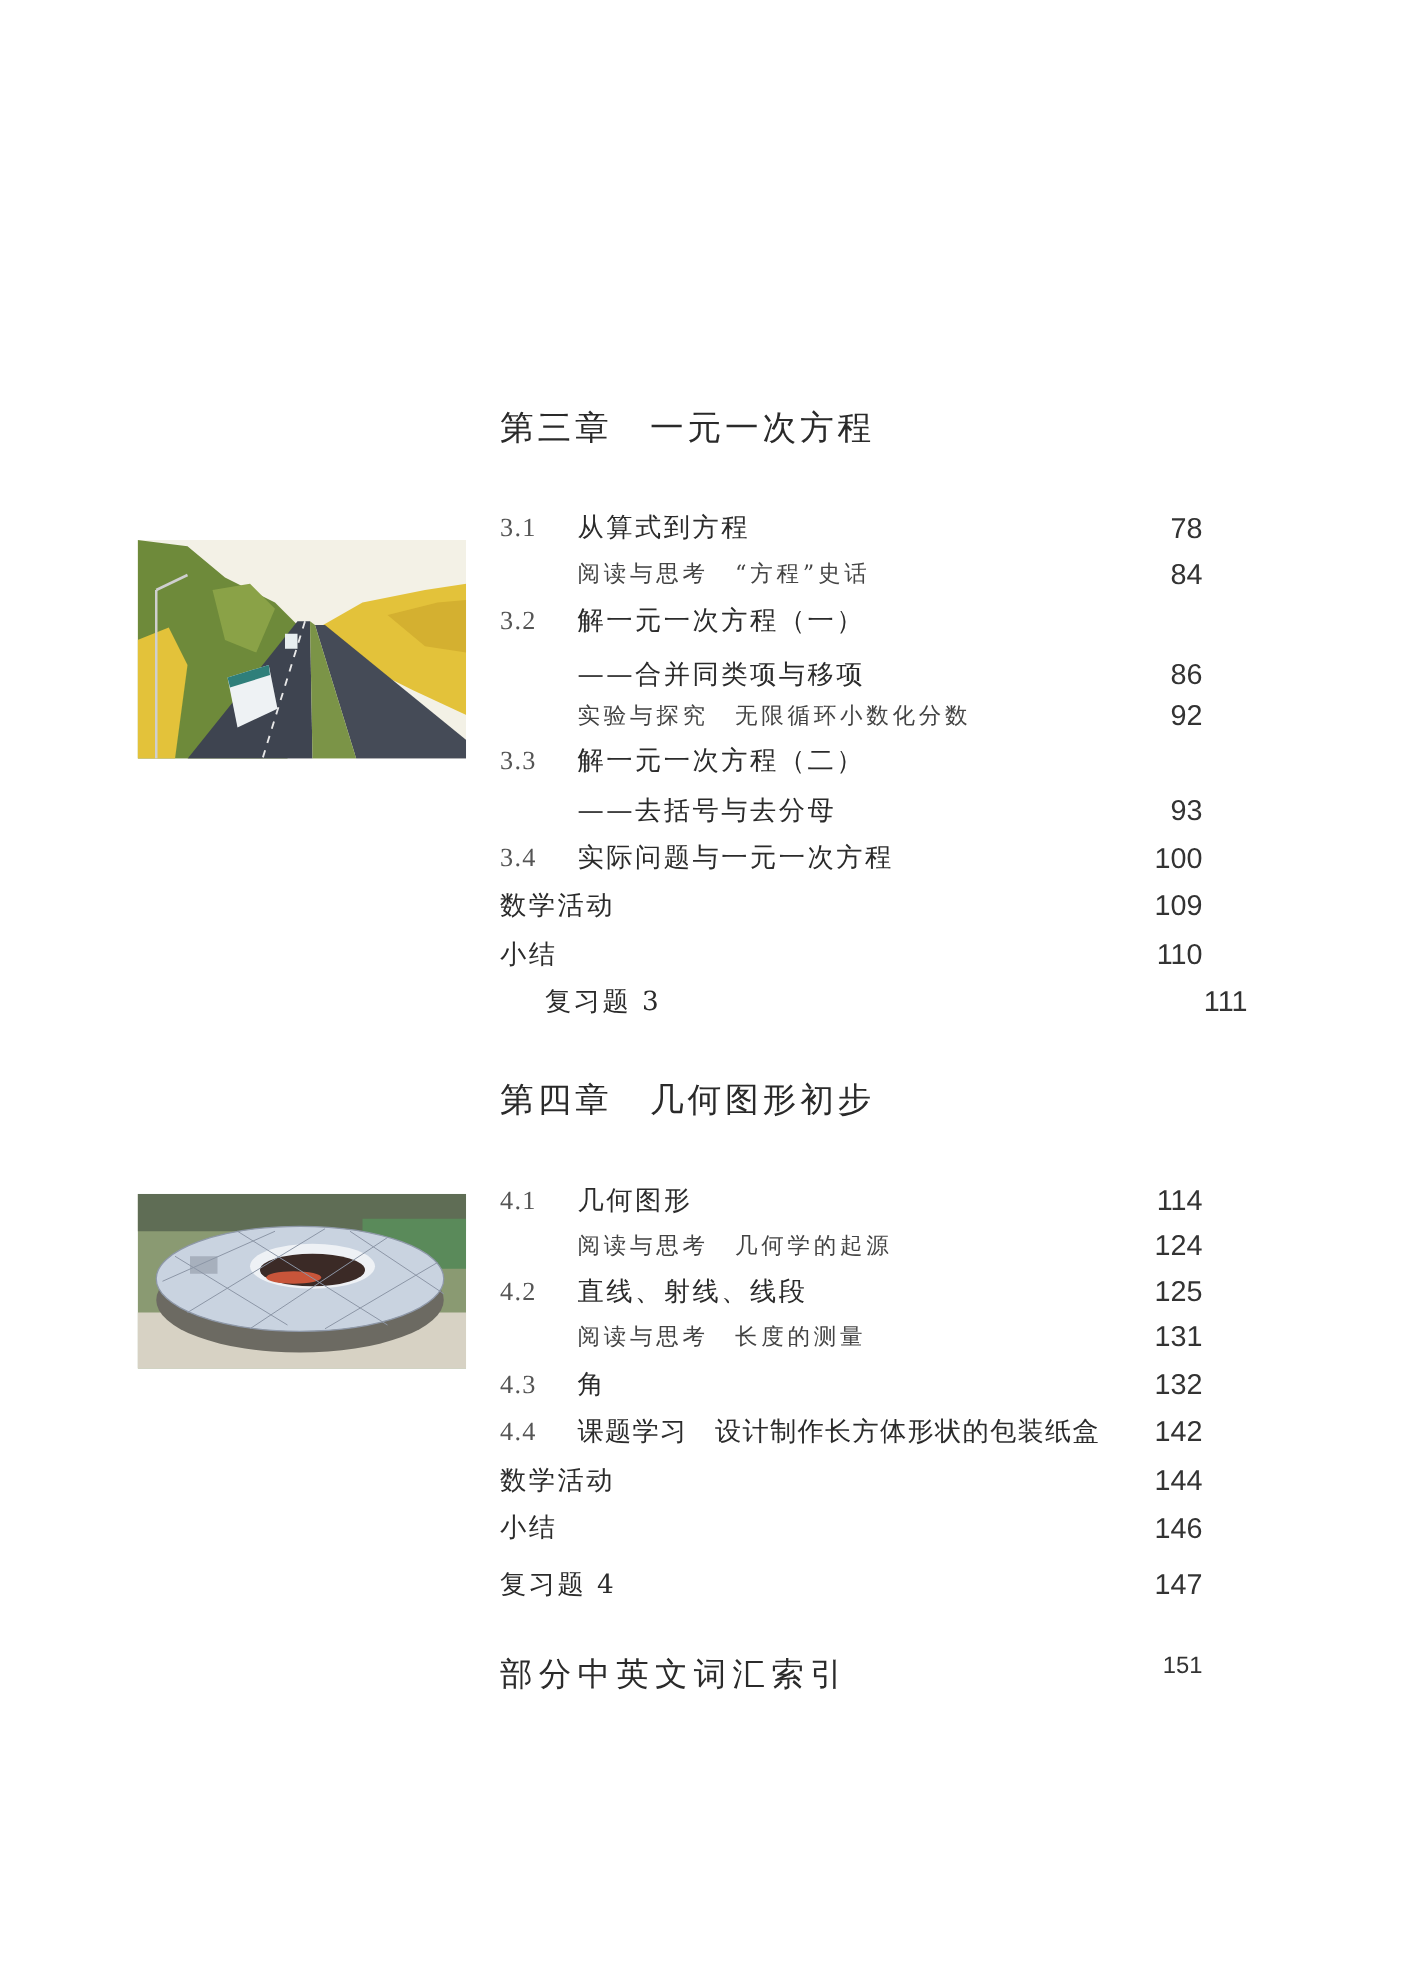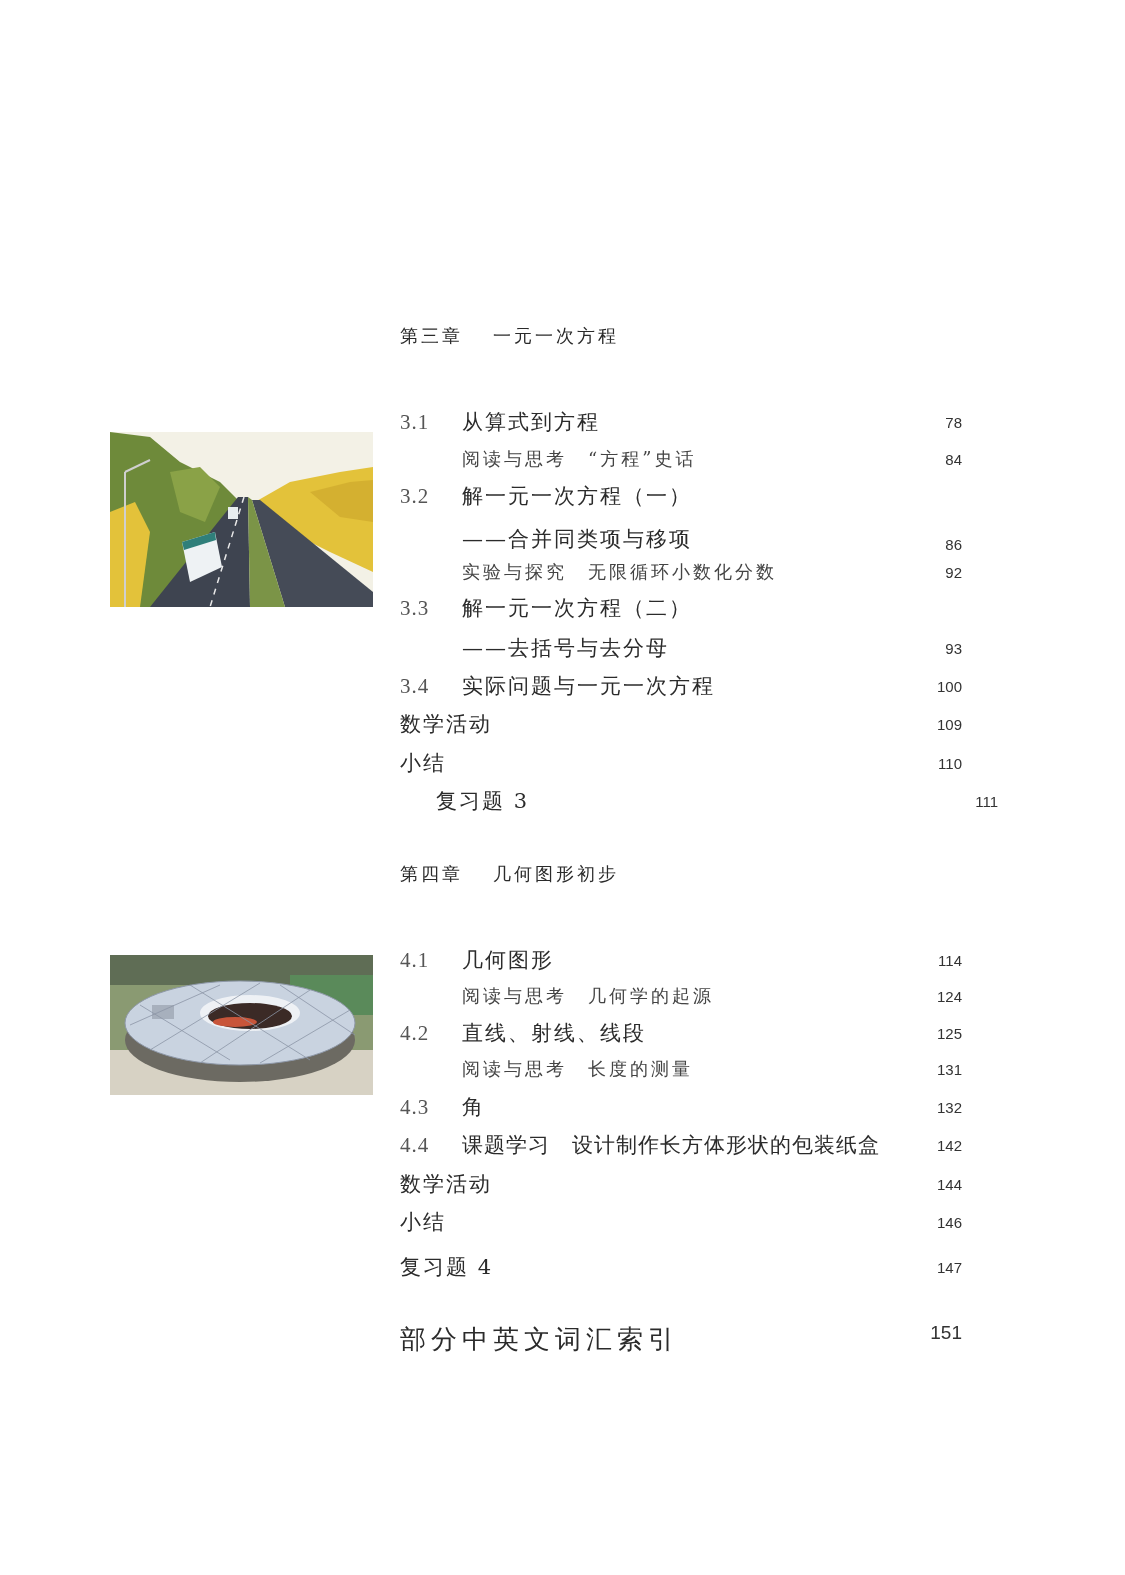--- a/index.html
+++ b/index.html
@@ -7,21 +7,21 @@
     width: 1125px; height: 1575px;
     background: #ffffff;
     position: relative;
     overflow: hidden;
     font-family: "DejaVu Serif", "Liberation Serif", serif;
     color: #2b2b2b;
   }
   .chapter-title {
     position: absolute;
     left: 400px;
-    font-size: 18px;
+    font-size: 27px;
     letter-spacing: 3px;
     color: #2a2a2a;
     white-space: nowrap;
   }
   .chapter-title .gap { display: inline-block; width: 30px; }
   .toc-row {
     position: absolute;
     left: 400px;
     width: 562px;
     height: 36px;
@@ -36,21 +36,21 @@
     width: 62px;
     color: #555;
     font-family: "Liberation Serif", "DejaVu Serif", serif;
     letter-spacing: 1px;
   }
   .toc-row.sub .label { font-size: 18px; color: #444; padding-left: 62px; letter-spacing: 3px; }
   .toc-row.cont .label { padding-left: 62px; }
   .toc-row .label { flex: 1; }
   .toc-row .page {
     font-family: "Liberation Sans", "DejaVu Sans", sans-serif;
-    font-size: 15px;
+    font-size: 23px;
     letter-spacing: 0;
     color: #333;
     text-align: right;
     min-width: 60px;
   }
   .index-row {
     position: absolute;
     left: 400px;
     width: 562px;
     top: 1322px;

